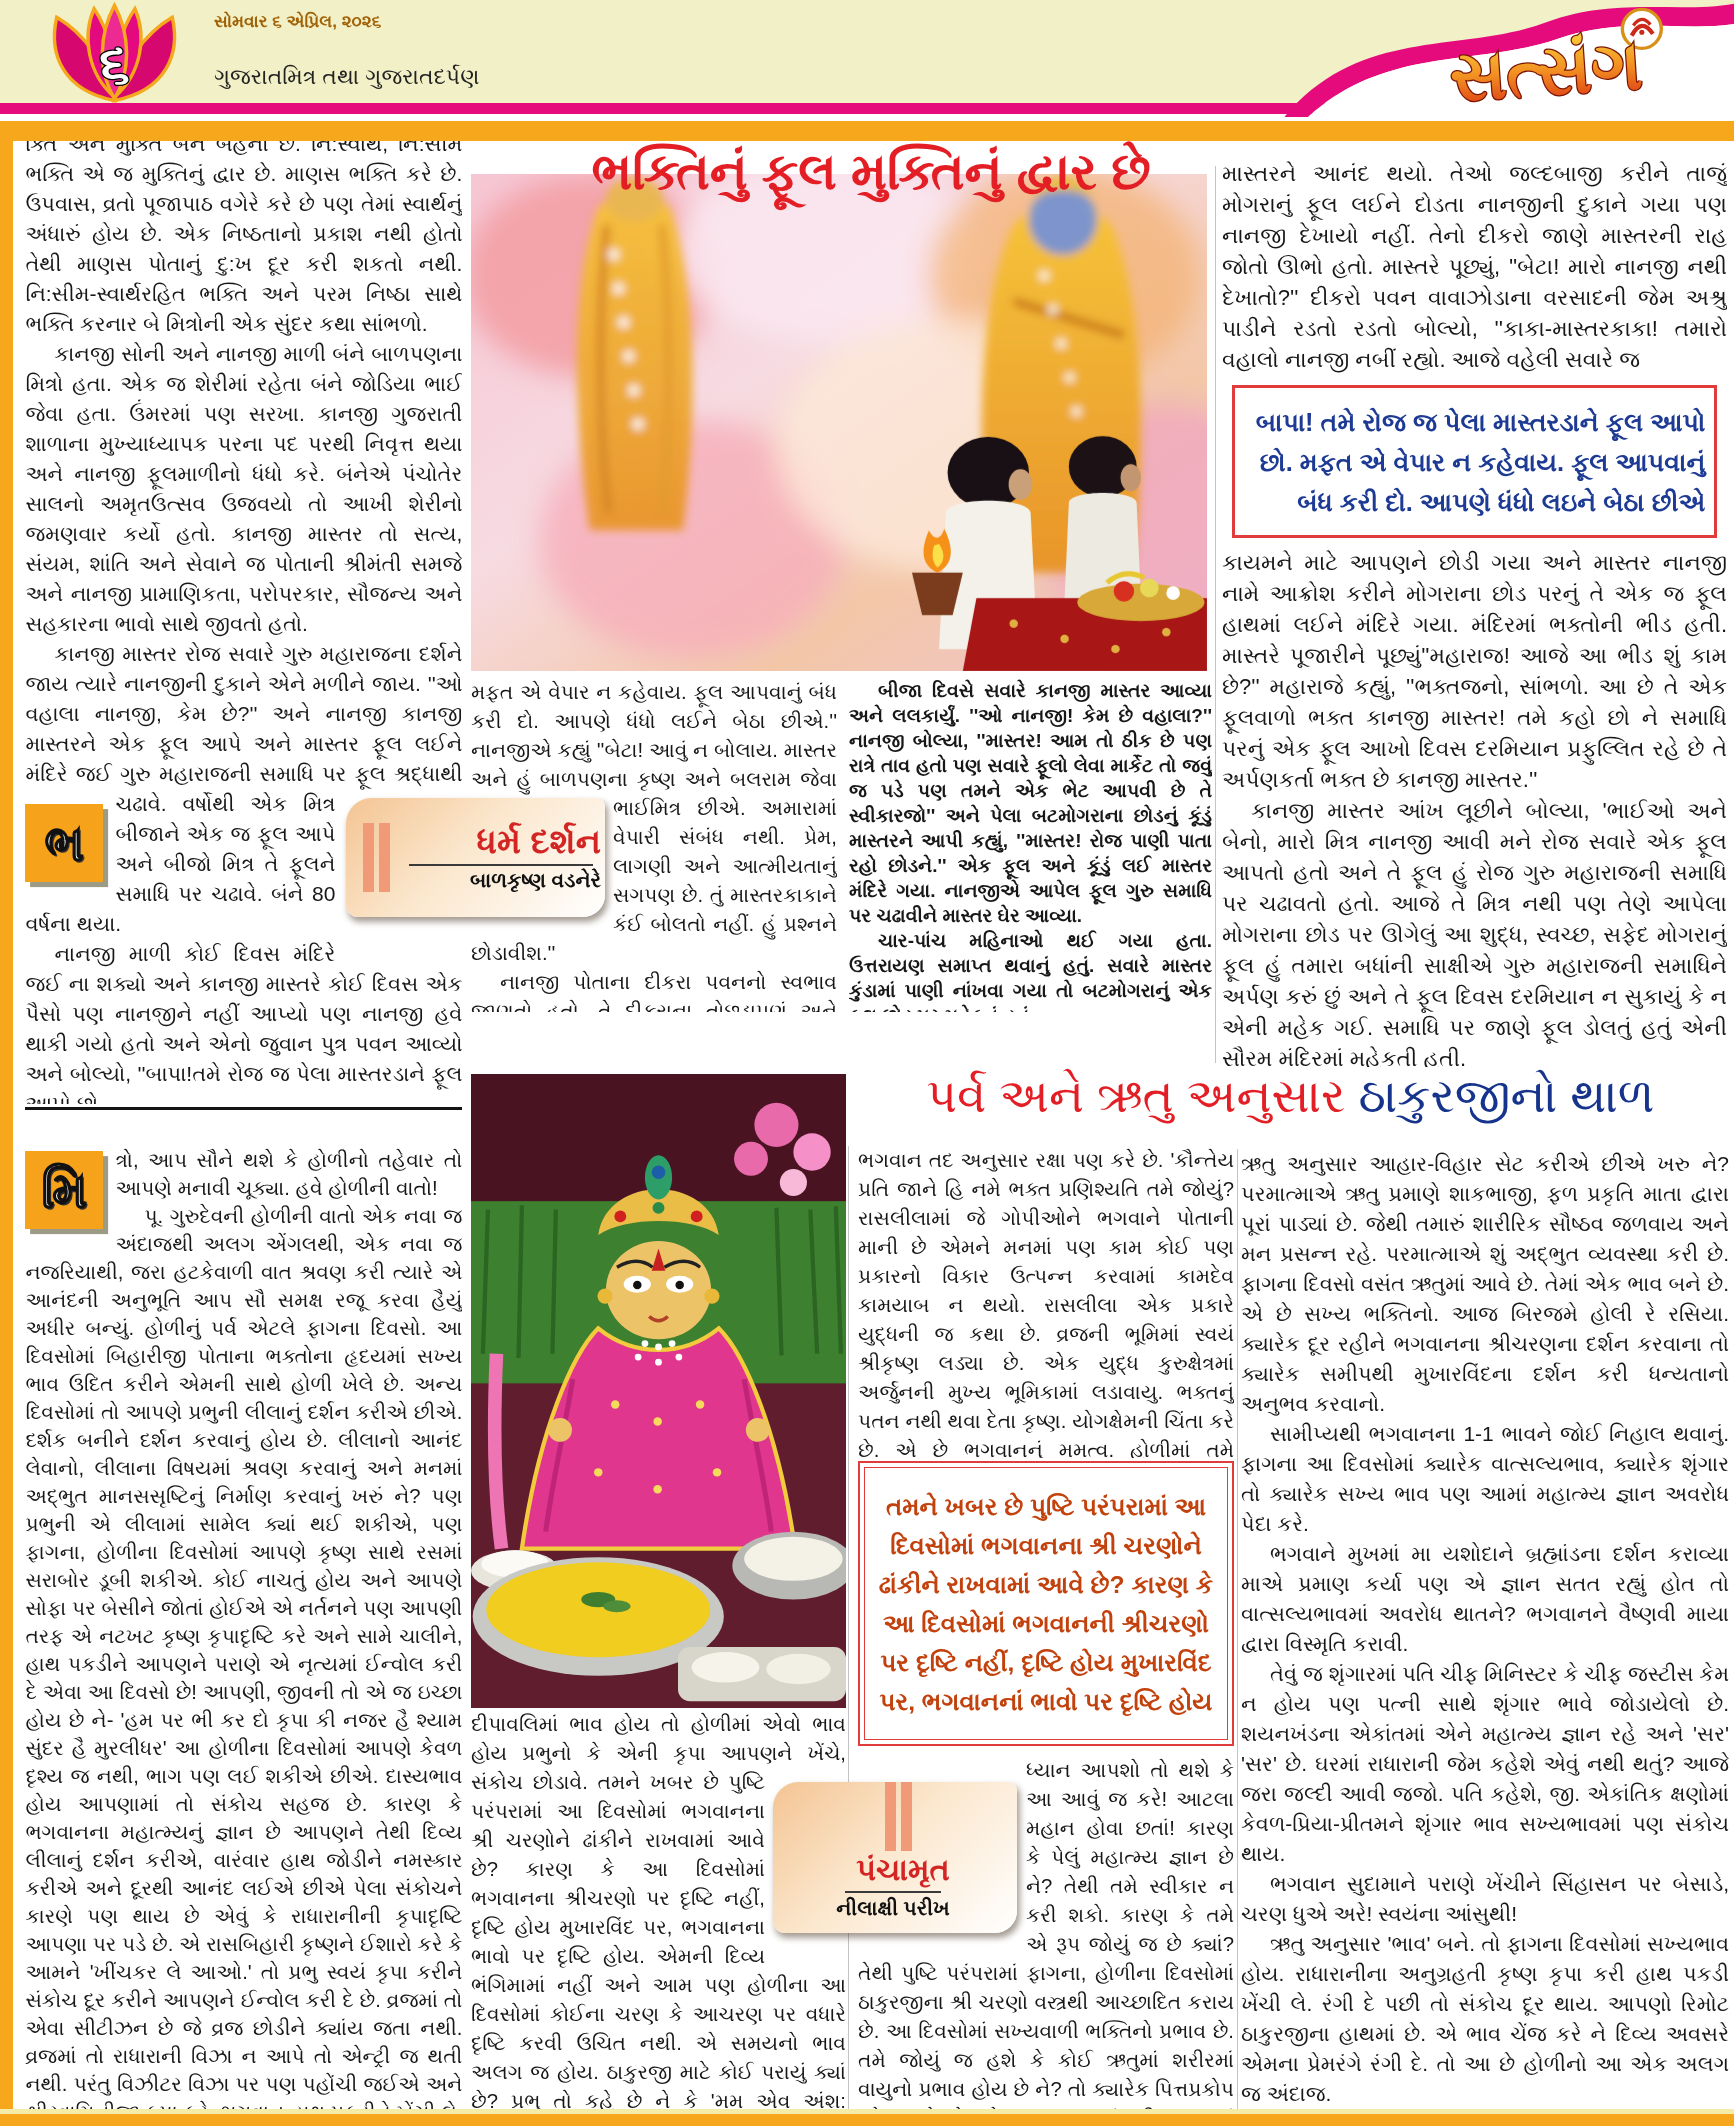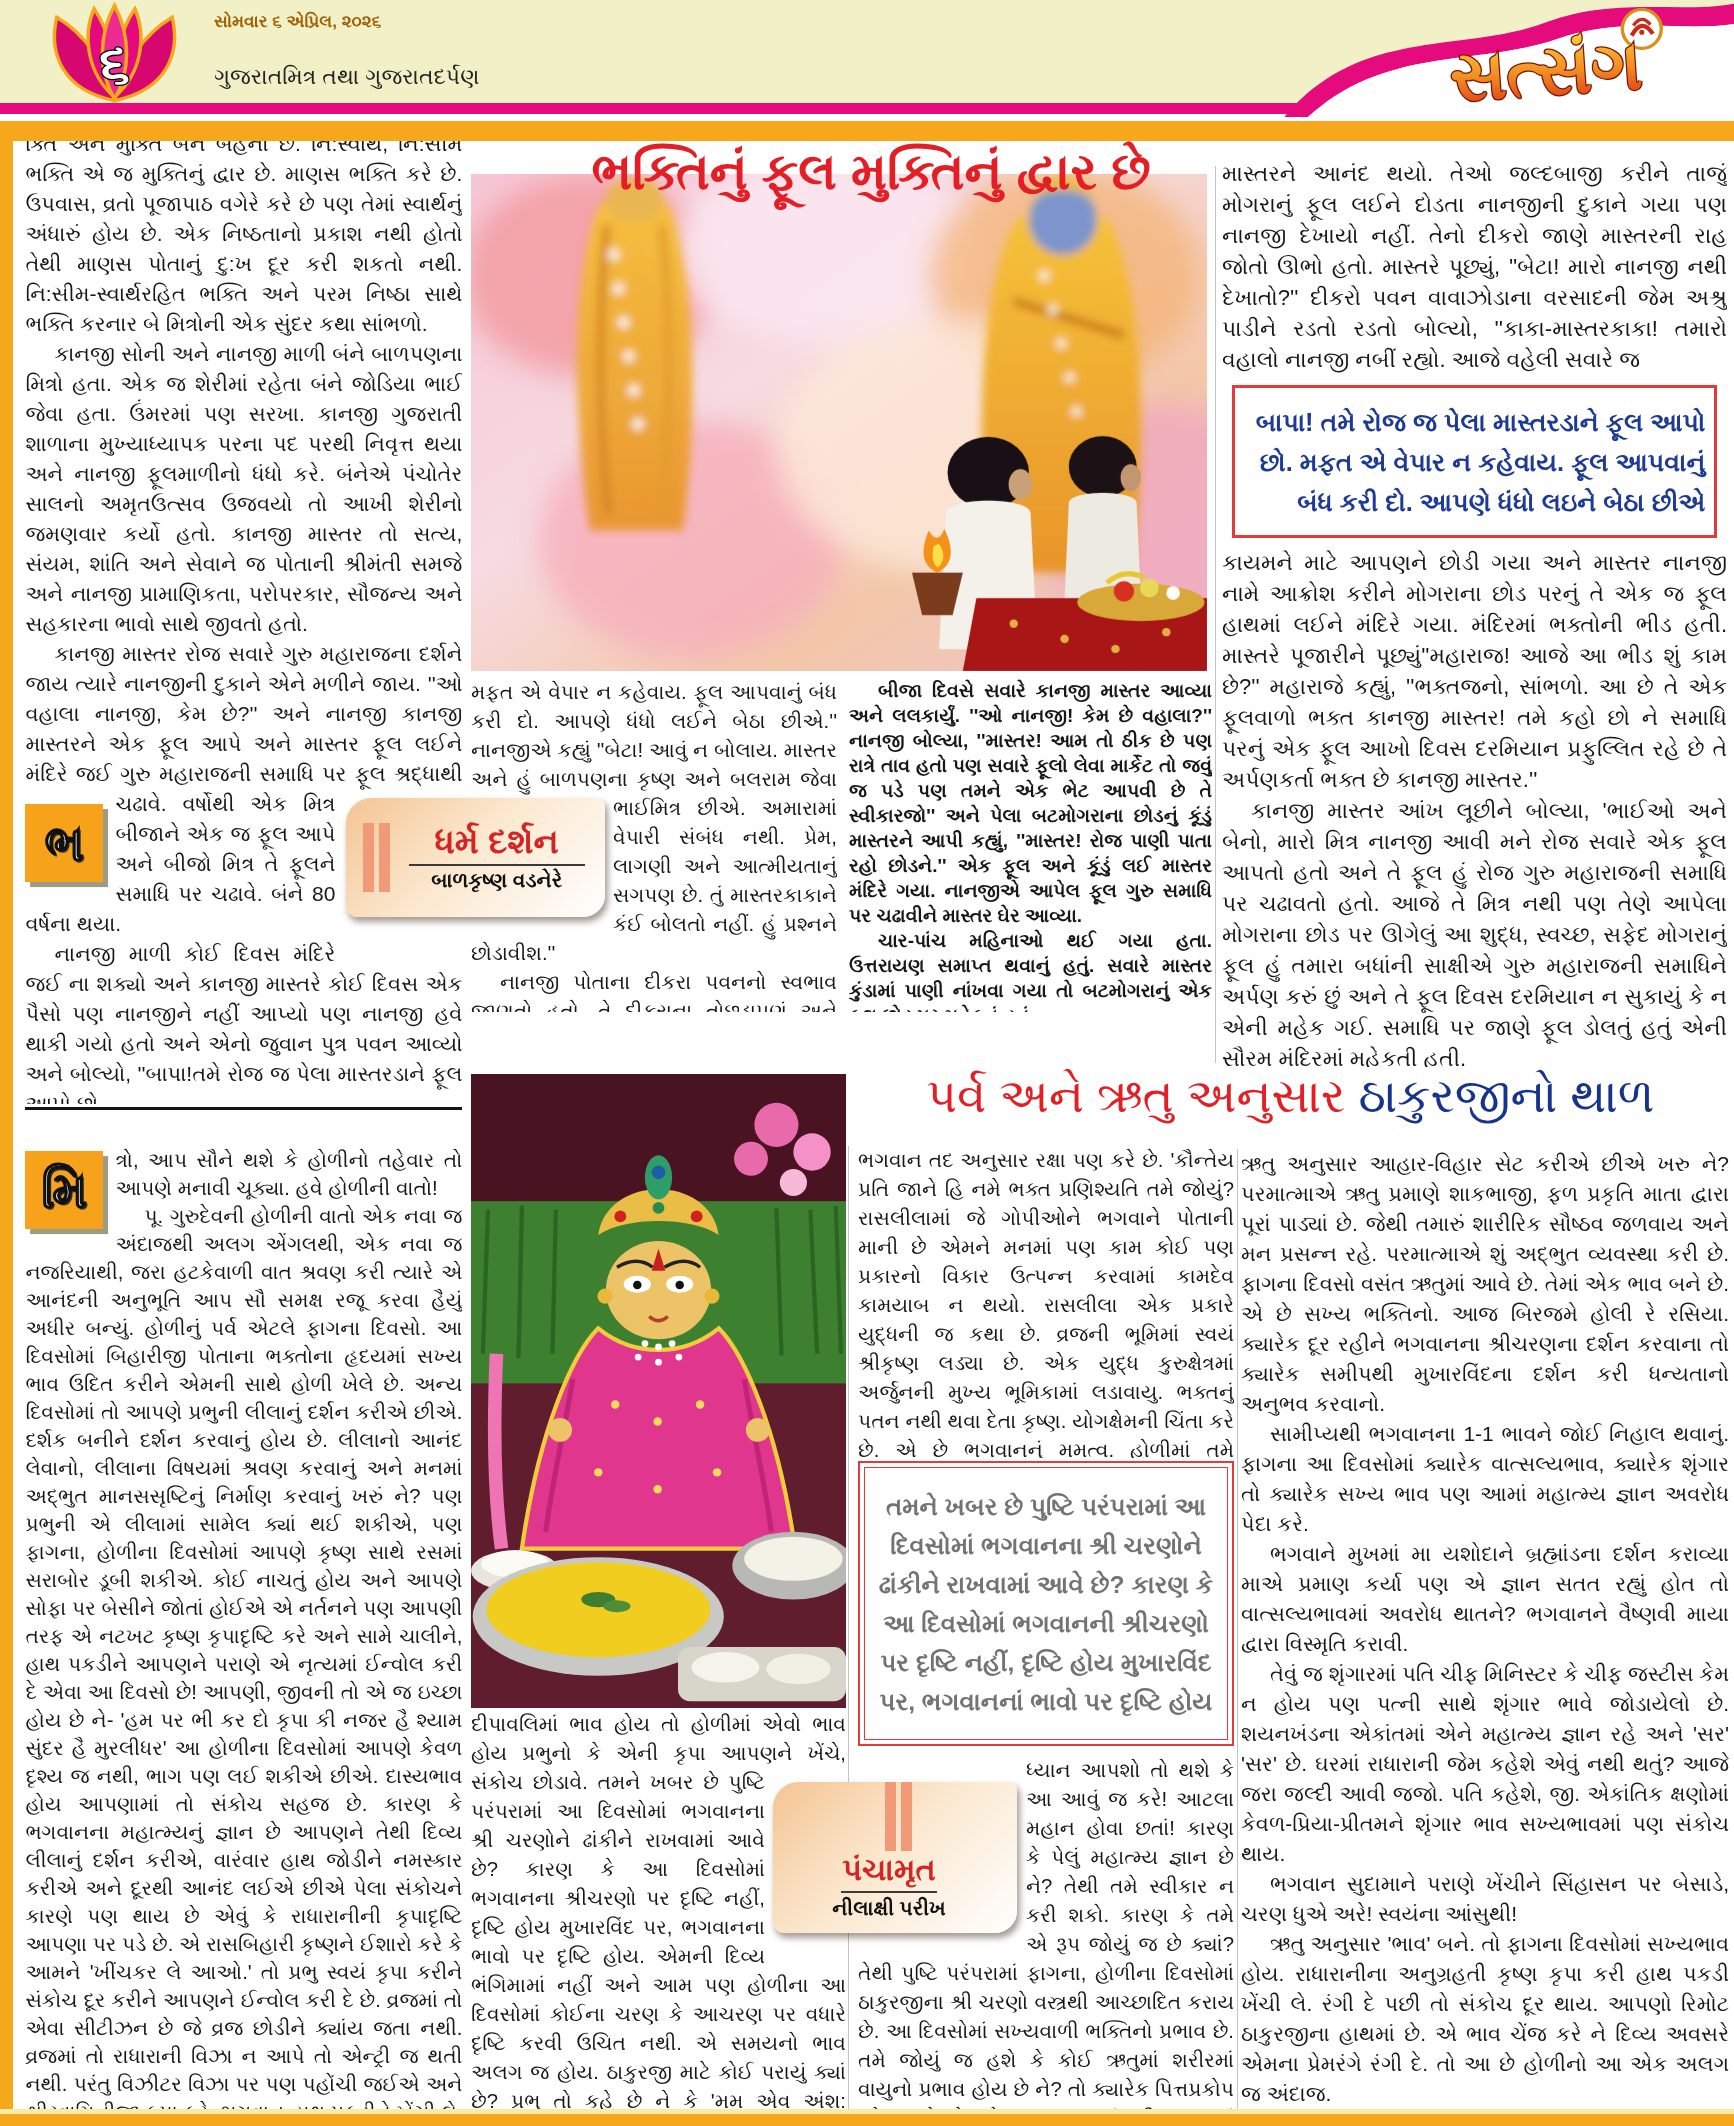--- a/index.html
+++ b/index.html
@@ -46,30 +46,30 @@
            color:#fff;font-size:49px;font-weight:bold;text-align:center;line-height:78px;
            -webkit-text-stroke:1.7px #111;text-shadow:1.7px 1.7px 0 #333;
            box-shadow:5.1px 5.1px 0 #9c9c86;}
   
   .qbox1{margin:10.2px 10.2px 8.5px 10.2px;border:3.4px solid #e23b3b;padding:13.6px 8.5px;
          color:#1d3a94;font-weight:bold;font-size:25.4px;line-height:40px;text-align:right;text-indent:0;}
   .qbox2{position:absolute;left:858px;top:1461px;width:376px;height:285px;border:2.5px solid #e23b3b;
          box-sizing:border-box;padding:4.2px;z-index:2;background:#fff;}
   .qbox2-inner{border:1.7px solid #e23b3b;width:100%;height:100%;box-sizing:border-box;
          display:flex;align-items:center;justify-content:center;padding:5.1px 12px;
-         color:#737373;font-weight:bold;font-size:24.6px;line-height:39px;text-align:center;}
+         color:#c2410c;font-weight:bold;font-size:24.6px;line-height:39px;text-align:center;}
   
   .scroll-box{position:absolute;display:flex;align-items:center;z-index:5;
         background:linear-gradient(135deg,#f4c493 0%,#fbe7cd 45%,#ffffff 100%);
         border-radius:25.4px 8.5px 22px 12px;box-shadow:2.5px 4.2px 6px rgba(60,40,20,.45);}
   .sb-dharma{left:346px;top:798px;width:259px;height:119px;}
   .sb-panch{left:773px;top:1782px;width:244px;height:151px;flex-direction:column;}
   .sb-bars{display:flex;gap:5.1px;margin:0 10.2px 0 17px;}
   .sb-bars span{display:block;width:11px;height:69px;background:#f09a78;}
-  .sb-txt{flex:1;text-align:center;padding-right:12px;}
+  .sb-txt{flex:1;text-align:right;padding-right:4px;}
   .sb-title{color:#d42525;font-weight:bold;font-size:34px;line-height:37px;}
   .sb-title.small{font-size:30.5px;}
   .sb-rule{border-top:2.5px solid #3a3a3a;margin:3.4px 8.5px 3.4px 8.5px;}
   .sb-author{color:#111;font-weight:bold;font-size:20.3px;}
   
   .photo1{position:absolute;left:471px;top:174px;width:736px;height:497px;}
   .photo2{position:absolute;left:471px;top:1074px;width:375px;height:634px;}
   .divider{position:absolute;left:25.4px;top:1107px;width:437px;height:2.5px;background:#141414;}
   .vrule{position:absolute;width:0.8px;background:#c4c4c4;}
   .vr1{left:1215px;top:166px;height:897px;}

